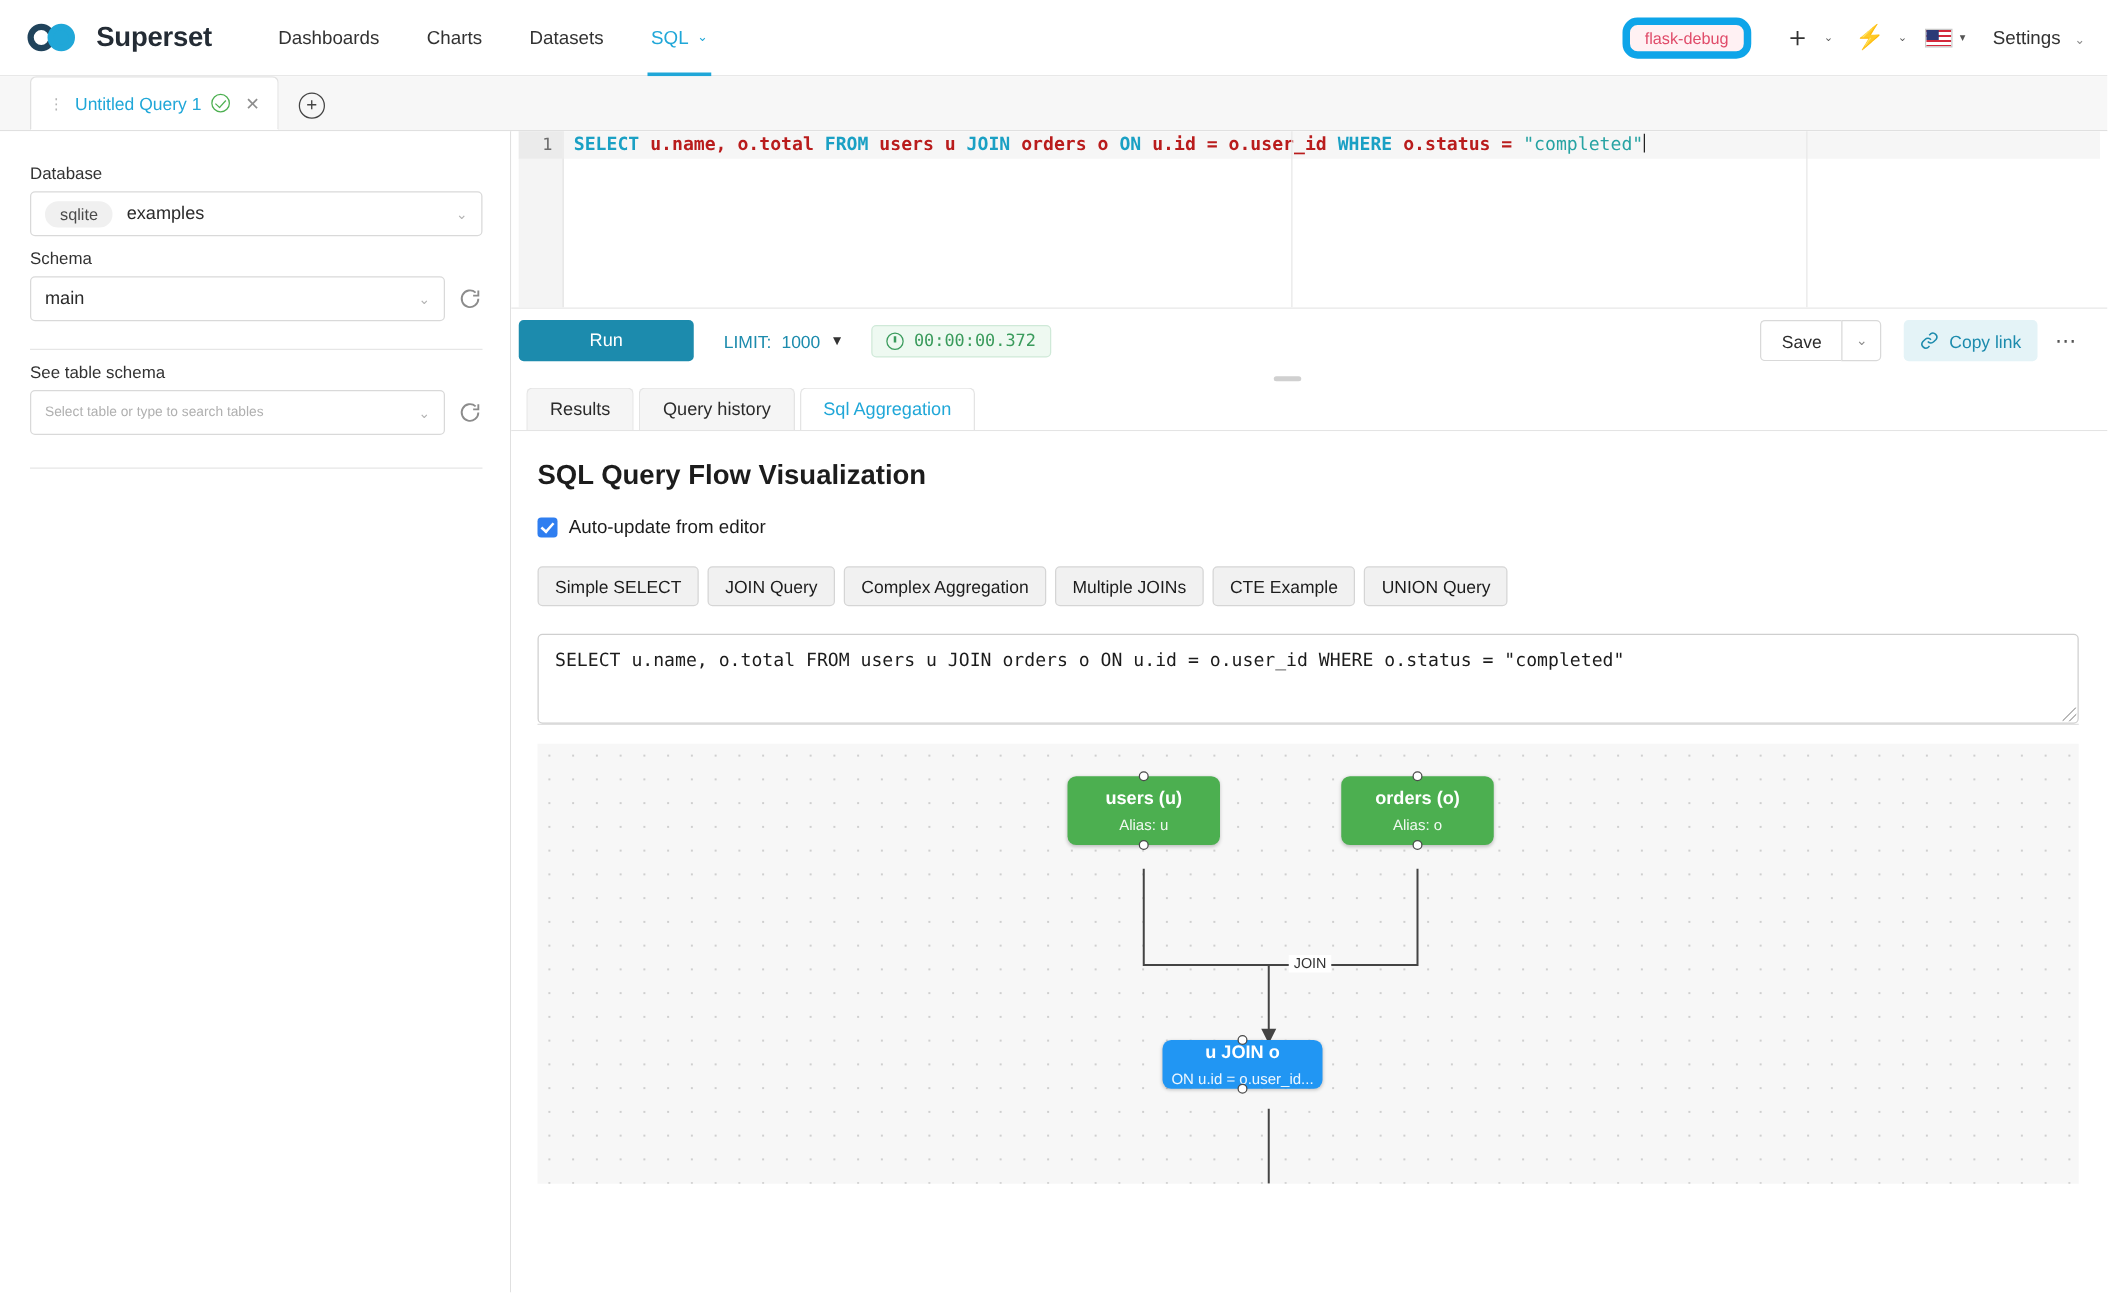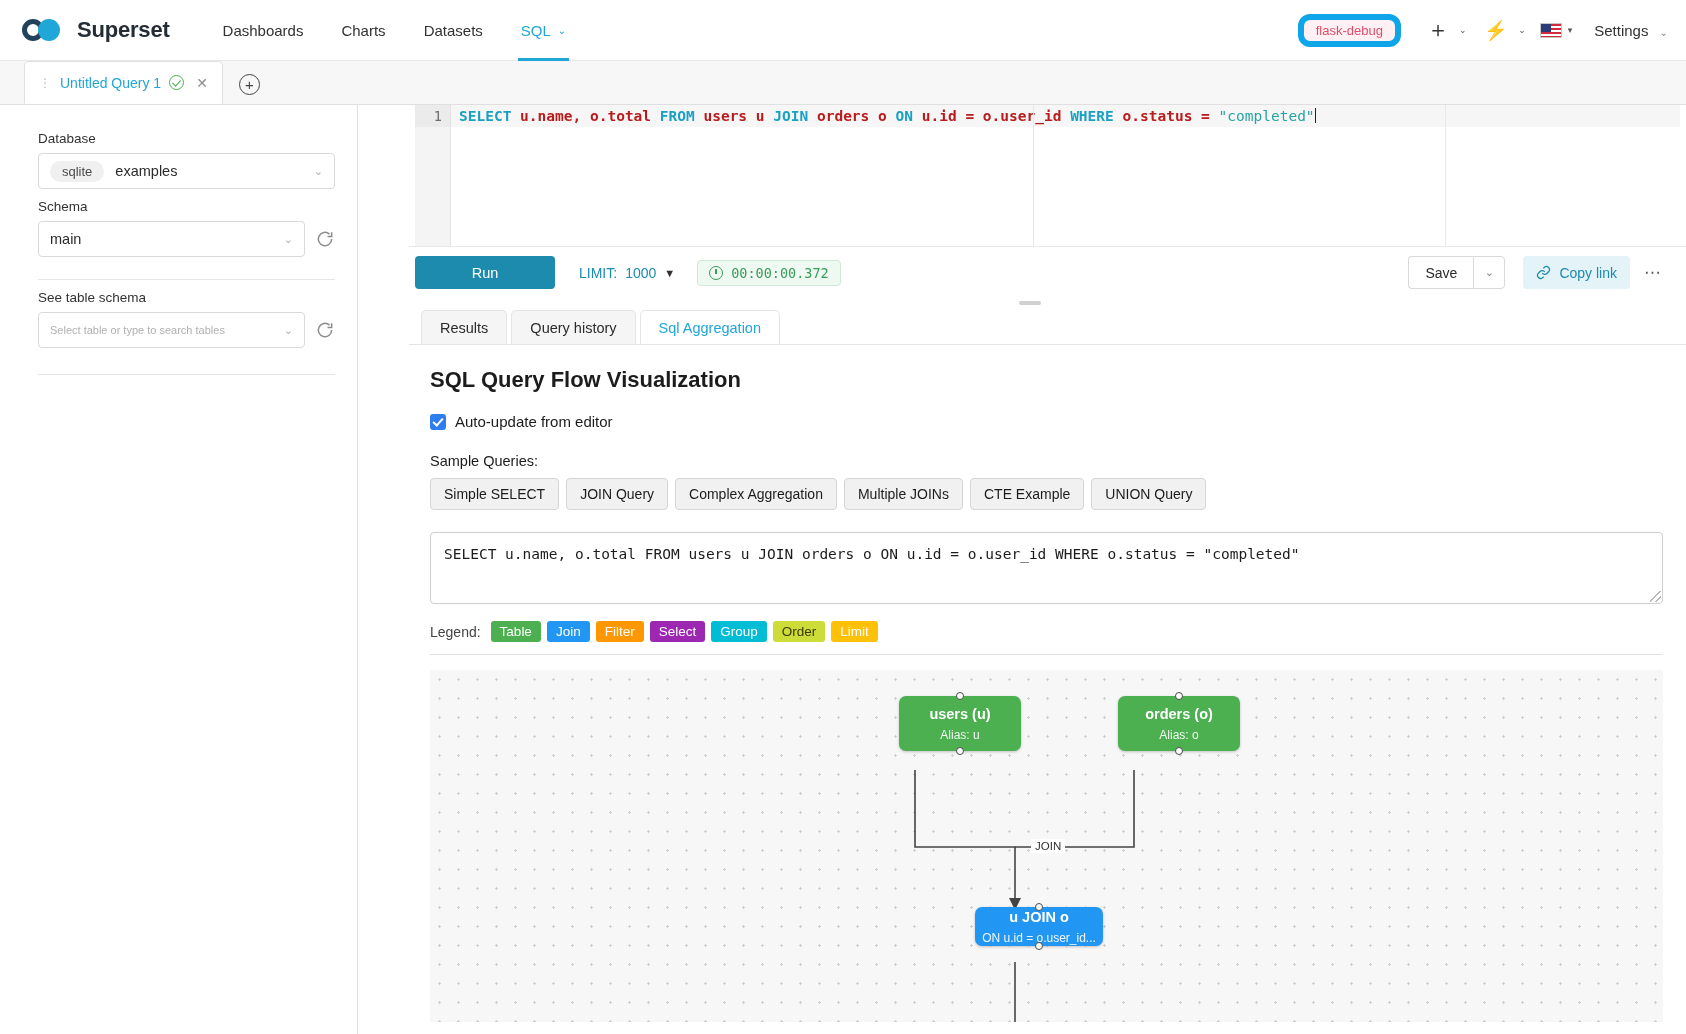--- a/index.html
+++ b/index.html
@@ -77,22 +77,22 @@
   }
   .xclose { color: #8d8d8d; font-size: 14px; margin-left: 4px; }
   .addtab {
     margin-left: 16px; margin-bottom: 9px; width: 21px; height: 21px;
     border: 1.4px solid #444; border-radius: 50%; color: #444; font-size: 15px;
     display: flex; align-items: center; justify-content: center; cursor: pointer; line-height: 1;
   }
 
   
   .leftpanel {
-    position: absolute; left: 0; top: 105px; width: 358px; height: 929px;
-    background: #fff; border-right: 1px solid #e0e0e0; padding: 16px 22px 0 38px;
+    position: absolute; left: 0; top: 105px; width: 409px; height: 929px;
+    background: #fff; border-right: 1px solid #e0e0e0; padding: 16px 22px 0 24px;
   }
   .field-label { font-size: 13.5px; color: #323232; margin: 10px 0 7px 0; }
   .select-box {
     height: 36px; border: 1px solid #d9d9d9; border-radius: 4px; background: #fff;
     display: flex; align-items: center; padding: 0 11px; cursor: pointer; position: relative;
   }
   .db-pill {
     background: #f0f0f0; border-radius: 11px; font-size: 13px; color: #4a4a4a;
     padding: 3px 12px; margin-right: 11px;
   }
@@ -239,21 +239,21 @@
   .canvas {
     position: relative; width: 1233px; height: 352px; margin-top: 15px;
     background-color: #f7f7f7;
     background-image: radial-gradient(#cfcfcf 1.05px, transparent 1.05px);
     background-size: 19px 19px;
     overflow: hidden;
   }
   .node {
     position: absolute; border-radius: 7px; color: #fff; text-align: center;
     display: flex; flex-direction: column; align-items: center; justify-content: center;
-    box-shadow: 0 1px 3px rgba(0,0,0,.22); cursor: move; margin-left: 45px;
+    box-shadow: 0 1px 3px rgba(0,0,0,.22); cursor: move;
   }
   .node-title { font-size: 14.5px; font-weight: bold; line-height: 1.25; }
   .node-sub { font-size: 12px; opacity: .92; margin-top: 4px; }
   .handle {
     position: absolute; width: 8px; height: 8px; border-radius: 50%;
     background: #fff; border: 1.4px solid #4a4a4a; left: 50%; margin-left: -4px;
   }
   .handle.top { top: -4px; }
   .handle.bottom { bottom: -4px; }
   .edge-label {
@@ -416,45 +416,34 @@
 
   <div class="vizpanel">
     <div class="viz-inner">
       <div class="viz-title">SQL Query Flow Visualization</div>
 
       <div class="autoupdate">
         <span class="cb"></span>
         <span class="autoupdate-label">Auto-update from editor</span>
       </div>
 
-      <div class="sq-label">Sample Queries:</div>
       <div class="sq-row" id="sample-row">
           <div class="sq-btn">Simple SELECT</div>
           <div class="sq-btn">JOIN Query</div>
           <div class="sq-btn">Complex Aggregation</div>
           <div class="sq-btn">Multiple JOINs</div>
           <div class="sq-btn">CTE Example</div>
           <div class="sq-btn">UNION Query</div>
         </div>
 
       <div class="ta-wrap">
         <textarea class="sql-textarea" style="">SELECT u.name, o.total FROM users u JOIN orders o ON u.id = o.user_id WHERE o.status = "completed"</textarea>
         <span class="ta-grip"></span>
       </div>
 
-      <div class="legend-row" id="legend-row">
-        <span class="legend-label">Legend:</span>
-      <span class="lg" style="background: rgb(76, 175, 80);">Table</span>
-          <span class="lg" style="background: rgb(33, 150, 243);">Join</span>
-          <span class="lg" style="background: rgb(255, 152, 0);">Filter</span>
-          <span class="lg" style="background: rgb(156, 39, 176);">Select</span>
-          <span class="lg" style="background: rgb(0, 188, 212);">Group</span>
-          <span class="lg" style="background: rgb(205, 220, 57); color: rgb(58, 58, 0);">Order</span>
-          <span class="lg" style="background: rgb(255, 193, 7);">Limit</span>
-        </div>
       <div class="legend-sep"></div>
 
       <div class="canvas" id="flow-canvas">
         <svg class="edges">
           <path d="M485,100 L485,177 L585,177 L585,230" stroke="#444" stroke-width="1.6" fill="none"></path>
           <path d="M704,100 L704,177 L585,177" stroke="#444" stroke-width="1.6" fill="none"></path>
           <polygon points="585,240 579,228 591,228" fill="#444"></polygon>
           <path d="M585,292 L585,352" stroke="#444" stroke-width="1.6" fill="none"></path>
         </svg>
         <div class="edge-label" style="left:601px; top:169px;">JOIN</div>

